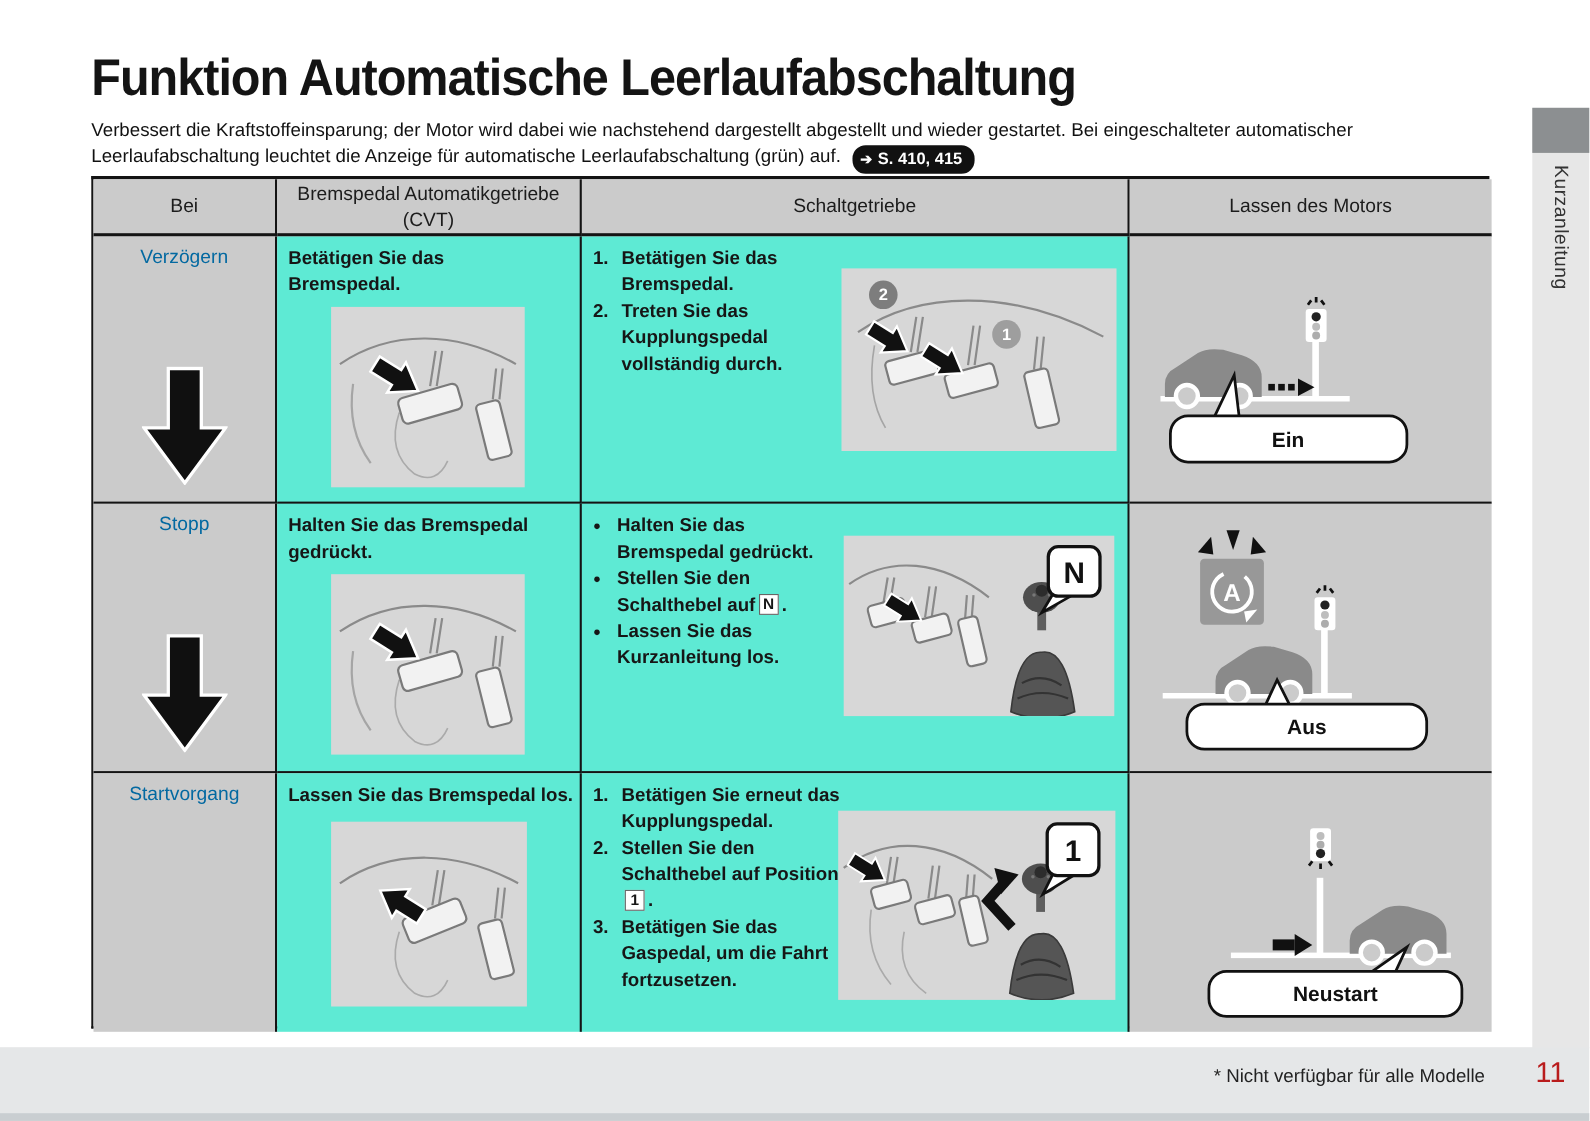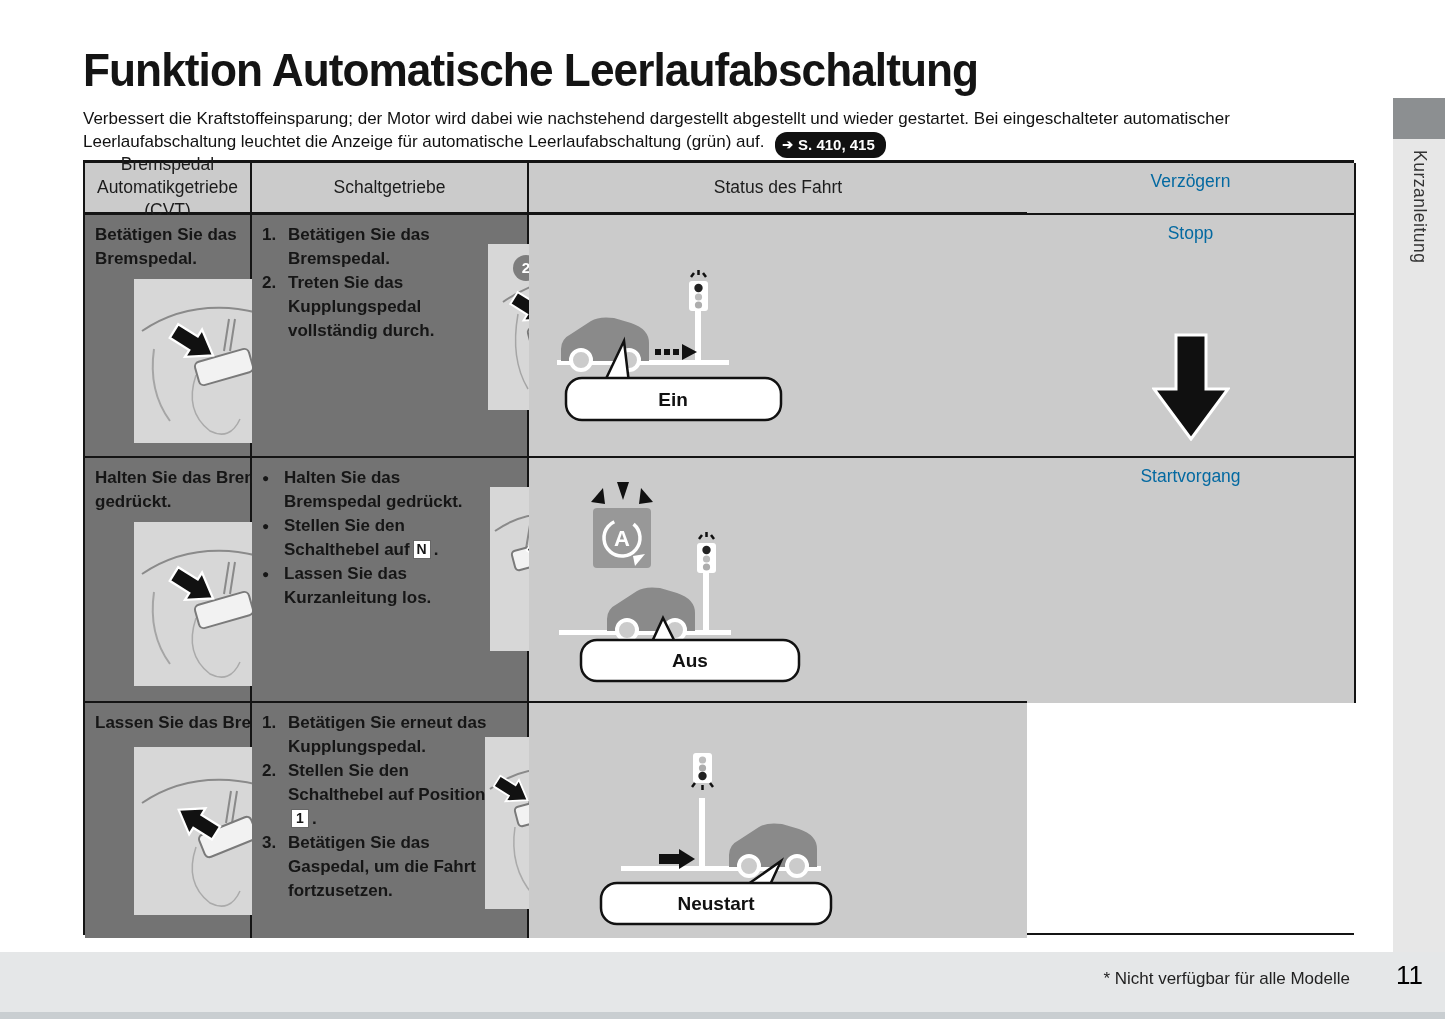--- a/index.html
+++ b/index.html
@@ -27,21 +27,21 @@
   
   .idle-table{
     position:absolute; left:83px; top:160px; width:1271px; height:775px;
     display:grid;
     grid-template-columns:167px 277px 498px 329px;
     grid-template-rows:52px 243px 245px 235px;
     border-left:2px solid #141414;
     border-top:3px solid #141414;
     border-bottom:2px solid #141414;
   }
-  .cell{ position:relative; border-right:2px solid #141414; border-bottom:2px solid #141414; background:#737373; }
+  .cell{ position:relative; border-right:2px solid #141414; border-bottom:2px solid #141414; background:#5eead4; }
   .cell.lastcol{ border-right:none;text-align:center; }
   .cell.lastrow{ border-bottom:none; }
   .cell.gray{ background:#cbcbcb; }
   .cell.head{ border-bottom:3px solid #141414; display:flex; align-items:center; justify-content:center; text-align:center; font-size:17.5px; color:#1c1c1c; line-height:23px; padding:0 8px; }
 
   .when-cell{ display:flex; flex-direction:column; align-items:center; }
   .when-label{ margin-top:8px; font-size:17.5px; color:#0369a1; }
   .down-arrow{ position:absolute; top:118px; left:50%; transform:translateX(-50%); }
 
   .cvt-cell{ padding:8px 10px; font-size:17px; font-weight:bold; color:#161616; line-height:24px; }
@@ -77,44 +77,45 @@
   .sidebar-tab{ position:absolute; left:0; top:0; width:52px; height:41px; background:#8c8f91; }
   .sidebar-label{
     position:absolute; left:50%; top:52px; transform:translateX(-50%);
     writing-mode:vertical-rl; font-size:17.5px; color:#333; letter-spacing:.5px;
   }
 
   
   .footer-band{ position:absolute; left:0; top:952px; width:1445px; height:67px; background:#e5e7e8; }
   .footer-inner{ position:absolute; right:22px; top:8px; display:flex; align-items:baseline; gap:46px; }
   .footnote{ font-size:17px; color:#222; }
-  .page-number{ font-size:26px; color:#000000; }
+  .page-number{ font-size:26px; color:#b91c1c; }
   .bottom-bar{ position:absolute; left:0; top:1012px; width:1445px; height:7px; background:#c9ced1; }
 </style>
 </head>
 <body>
 
 <div>
 
   <h1 class="page-title">Funktion Automatische Leerlaufabschaltung</h1>
 
   <p class="intro">
     <span>Verbessert die Kraftstoffeinsparung; der Motor wird dabei wie nachstehend dargestellt abgestellt und wieder gestartet. Bei eingeschalteter automatischer</span><br>
     <span>Leerlaufabschaltung leuchtet die Anzeige für automatische Leerlaufabschaltung (grün) auf.</span>
     <span class="ref-badge">
       <span class="ref-arrow">➔</span>
       <span>S. 410, 415</span>
     </span>
   </p>
 
   <div class="idle-table">
 
+    <div class="cell head gray">Bei</div>
     <div class="cell head gray">Bremspedal Automatikgetriebe (CVT)</div>
     <div class="cell head gray">Schaltgetriebe</div>
-    <div class="cell head gray lastcol">Status des Fahrt</div>
+    <div class="cell head gray lastcol">Lassen des Motors</div>
 
     <div class="cell gray when-cell">
       <div class="when-label">Verzögern</div>
       <svg class="down-arrow" width="78" height="108" viewBox="0 0 78 108">
         <path d="M24 2 H54 V56 H76 L39 106 L2 56 H24 Z" fill="#101010" stroke="#fff" stroke-width="3"></path>
       </svg>
     </div>
 
     <div class="cell cvt-cell">
       <div style="width:180px;">Betätigen Sie das Bremspedal.</div>

